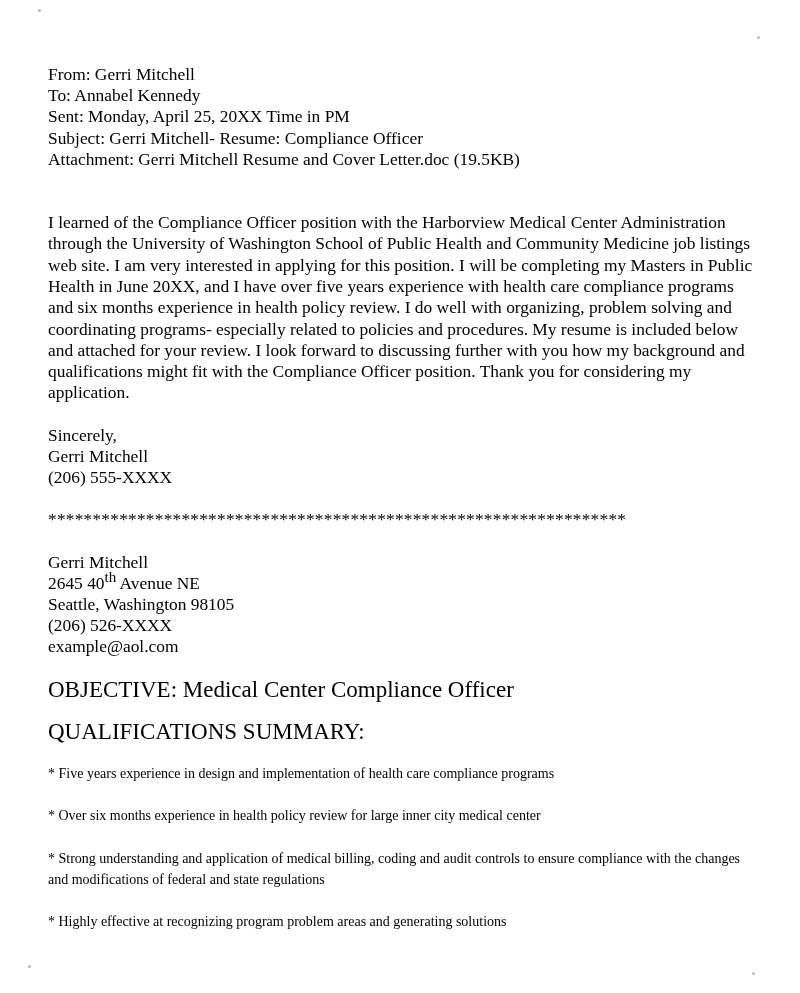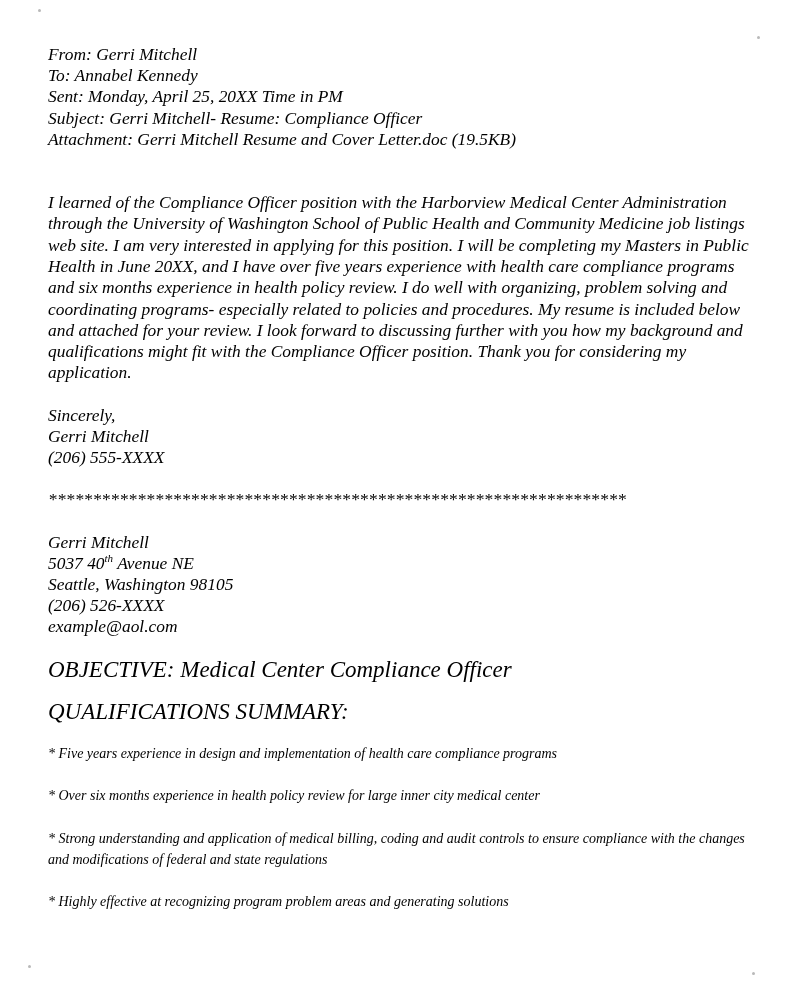--- a/index.html
+++ b/index.html
@@ -20,23 +20,22 @@
     left: 0;
     top: 0;
     width: 800px;
     height: 993px;
     background: #ffffff;
     box-sizing: border-box;
   }
   .content {
     position: absolute;
     left: 48px;
-    top: 44px;
+    top: 64px;
     width: 706px;
-    font-style: italic;
   }
   .line {
     font-size: 17.4px;
     line-height: 21.2px;
     white-space: pre-wrap;
   }
   .block {
     margin: 0;
     padding: 0;
   }
@@ -45,21 +44,21 @@
     font-size: 17.4px;
     line-height: 21.3px;
   }
   .stars {
     font-size: 17.4px;
     line-height: 21.2px;
     letter-spacing: 0.2px;
     word-break: break-all;
   }
   .sup {
-    font-size: 11px;
+    font-size: 15px;
     vertical-align: super;
     line-height: 0;
     text-align: center;
   }
   .addr-line {
     font-size: 17.4px;
     line-height: 21.2px;
   }
   .heading {
     font-size: 23px;
@@ -116,21 +115,21 @@
     </div>
 
     <div class="gap-md"></div>
 
     <div class="stars">*****************************************************************</div>
 
     <div class="gap-md"></div>
 
     <div class="block">
       <div class="addr-line">Gerri Mitchell</div>
-      <div class="addr-line"><span>5037 40</span><span class="sup">th</span><span> Avenue NE</span></div>
+      <div class="addr-line"><span>2645 40</span><span class="sup">th</span><span> Avenue NE</span></div>
       <div class="addr-line">Seattle, Washington 98105</div>
       <div class="addr-line">(206) 526-XXXX</div>
       <div class="addr-line">example@aol.com</div>
     </div>
 
     <div class="gap-md"></div>
 
     <div class="heading">OBJECTIVE: Medical Center Compliance Officer</div>
 
     <div class="gap-md"></div>

